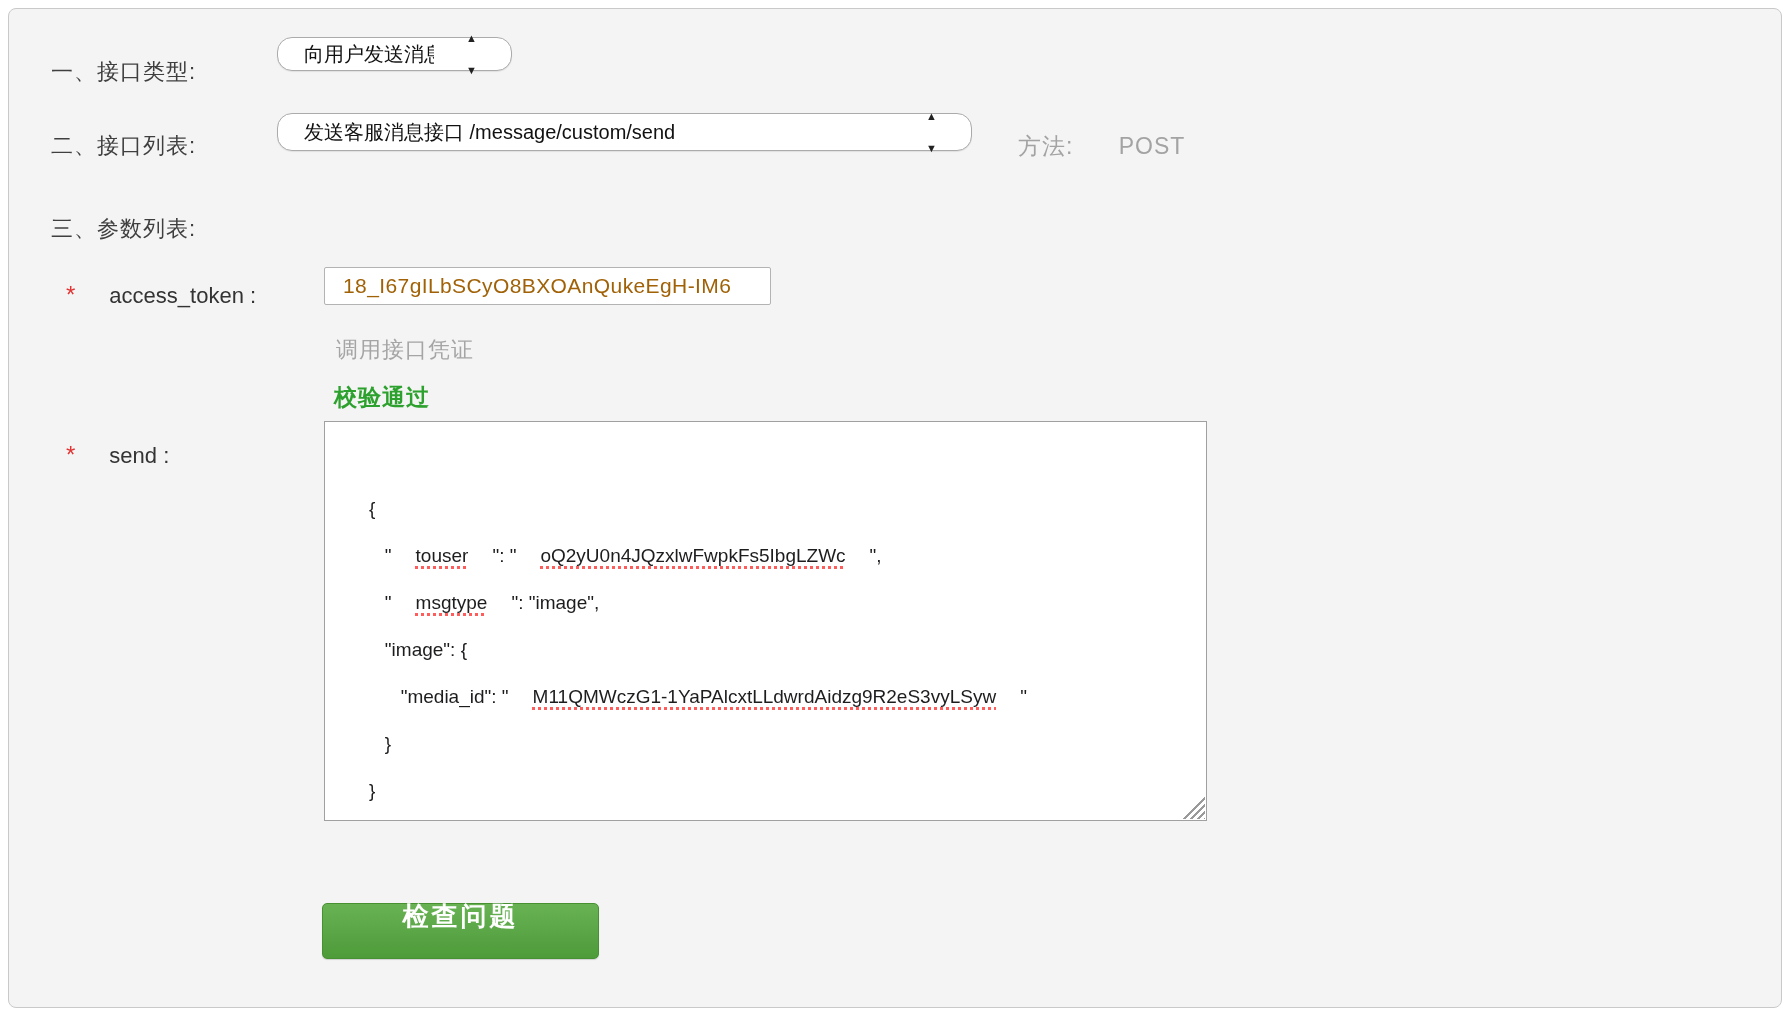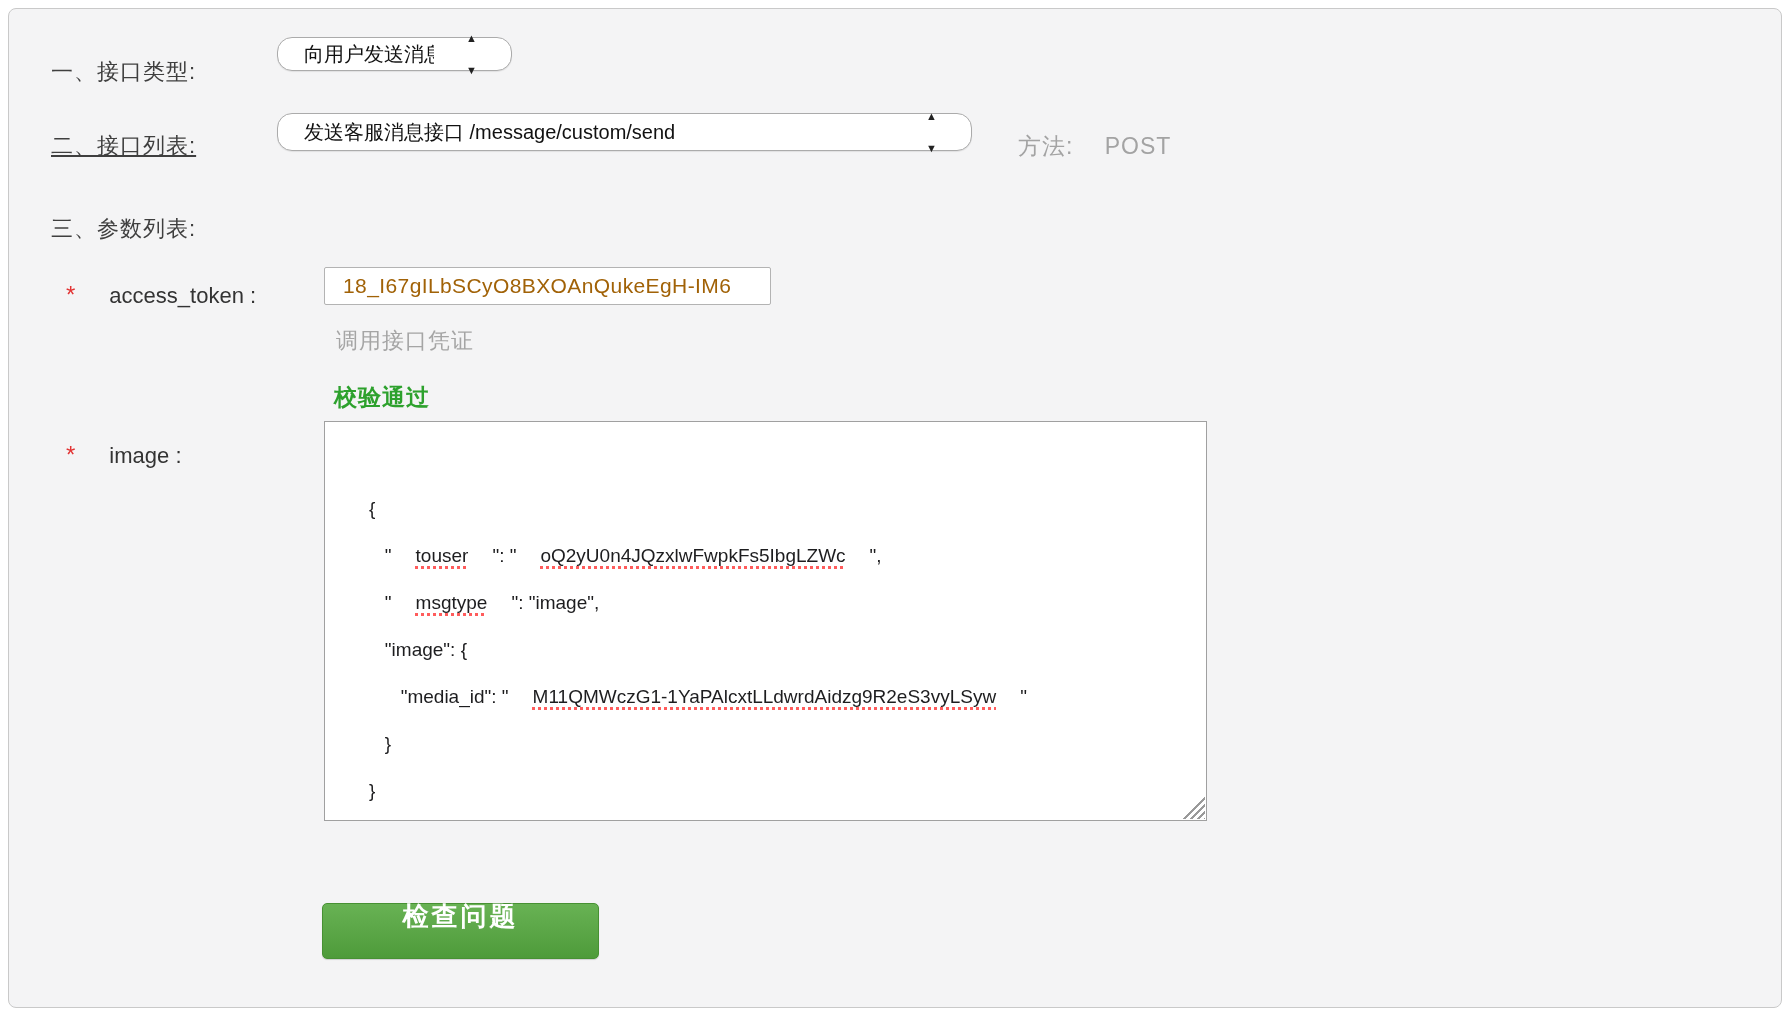--- a/index.html
+++ b/index.html
@@ -19,21 +19,21 @@
   .mac-select{display:flex;align-items:center;justify-content:space-between;
     background:#fff;border:1px solid #ababab;border-radius:15px;
     box-shadow:0 1px 1px rgba(0,0,0,0.08);padding:0 10px 0 14px;cursor:default;}
   .mac-select .sel-text{font-size:20px;color:#111;white-space:nowrap;overflow:hidden;}
   .stepper{display:flex;flex-direction:column;align-items:center;line-height:8px;
     font-size:11px;color:#222;margin-left:8px;}
   .text-input{background:#fff;border:1px solid #b3b3b3;border-radius:2px;
     font-size:21px;letter-spacing:.4px;color:#a16207;padding:0 6px;
     font-family:"Liberation Sans","DejaVu Sans",sans-serif;
     white-space:nowrap;overflow:hidden;display:flex;align-items:center;}
-  .hint{font-size:22px;color:var(--gray-text);letter-spacing:1px;}
+  .hint{font-size:22px;color:var(--gray-text);letter-spacing:1px;margin-top:9px;}
   .status-ok{font-size:23px;color:var(--green);font-weight:bold;letter-spacing:1px;}
   .method{font-size:23px;color:#a3a3a3;letter-spacing:1px;}
   .body-area{background:#fff;border:1px solid #a0a0a0;overflow:hidden;
     font-size:19px;line-height:23px;color:#1d1d1f;padding:5px 8px;
     white-space:pre;cursor:text;}
   .json-line{white-space:pre;}
   .misspelled{text-decoration:underline dotted #ff5c5c;
     text-decoration-thickness:3px;text-underline-offset:4px;margin-top:33px;
     -webkit-text-decoration:underline dotted #ff5c5c;}
   .resize-handle{position:absolute;right:1px;bottom:1px;width:15px;height:15px;
@@ -52,46 +52,46 @@
 
   <div class="abs sec-label" style="left:30px;top:36px;">一、接口类型:</div>
   <div class="abs mac-select" style="left:268px;top:28px;width:235px;height:34px;">
     <span class="sel-text">向用户发送消息</span>
     <span class="stepper">
       <span>▲</span>
         <span>▼</span>
     </span>
   </div>
 
-  <div class="abs sec-label" style="left:30px;top:110px;text-decoration:underline;">二、接口列表:</div>
+  <div class="abs sec-label" style="left:30px;top:110px;">二、接口列表:</div>
   <div class="abs mac-select" style="left:268px;top:104px;width:695px;height:38px;">
     <span class="sel-text">发送客服消息接口 /message/custom/send</span>
     <span class="stepper">
       <span>▲</span>
         <span>▼</span>
     </span>
   </div>
   <div class="abs method" style="left:985px;top:110px;">
     <span>方法:</span>
-    <span style="">POST</span>
+    <span style="margin-left:14px;">POST</span>
   </div>
 
   <div class="abs sec-label" style="left:30px;top:193px;">三、参数列表:</div>
 
   <div class="abs param-label" style="left:33px;top:260px;">
     <span class="star">*</span><span>access_token :</span>
   </div>
   <div class="abs text-input" style="left:315px;top:258px;width:447px;height:38px;">
     <span>18_I67gILbSCyO8BXOAnQukeEgH-IM6</span>
   </div>
   <div class="abs hint" style="left:315px;top:305px;">调用接口凭证</div>
   <div class="abs status-ok" style="left:313px;top:340px;margin-top:21px;">校验通过</div>
 
   <div class="abs param-label" style="left:33px;top:420px;">
-    <span class="star">*</span><span>image :</span>
+    <span class="star">*</span><span>send :</span>
   </div>
   <div class="abs body-area" style="left:315px;top:412px;width:883px;height:400px;">
     <div id="json-lines"><div class="json-line"><span>{</span></div><div class="json-line"><span>   "</span><span class="misspelled">touser</span><span>": "</span><span class="misspelled">oQ2yU0n4JQzxlwFwpkFs5IbgLZWc</span><span>",</span></div><div class="json-line"><span>   "</span><span class="misspelled">msgtype</span><span>": "image",</span></div><div class="json-line"><span>   "image": {</span></div><div class="json-line"><span>      "media_id": "</span><span class="misspelled">M11QMWczG1-1YaPAlcxtLLdwrdAidzg9R2eS3vyLSyw</span><span>"</span></div><div class="json-line"><span>   }</span></div><div class="json-line"><span>}</span></div></div>
     <div class="resize-handle"></div>
   </div>
 
   <div class="abs check-btn" style="left:313px;top:894px;width:277px;height:56px;">
     <span>检查问题</span>
   </div>
 

